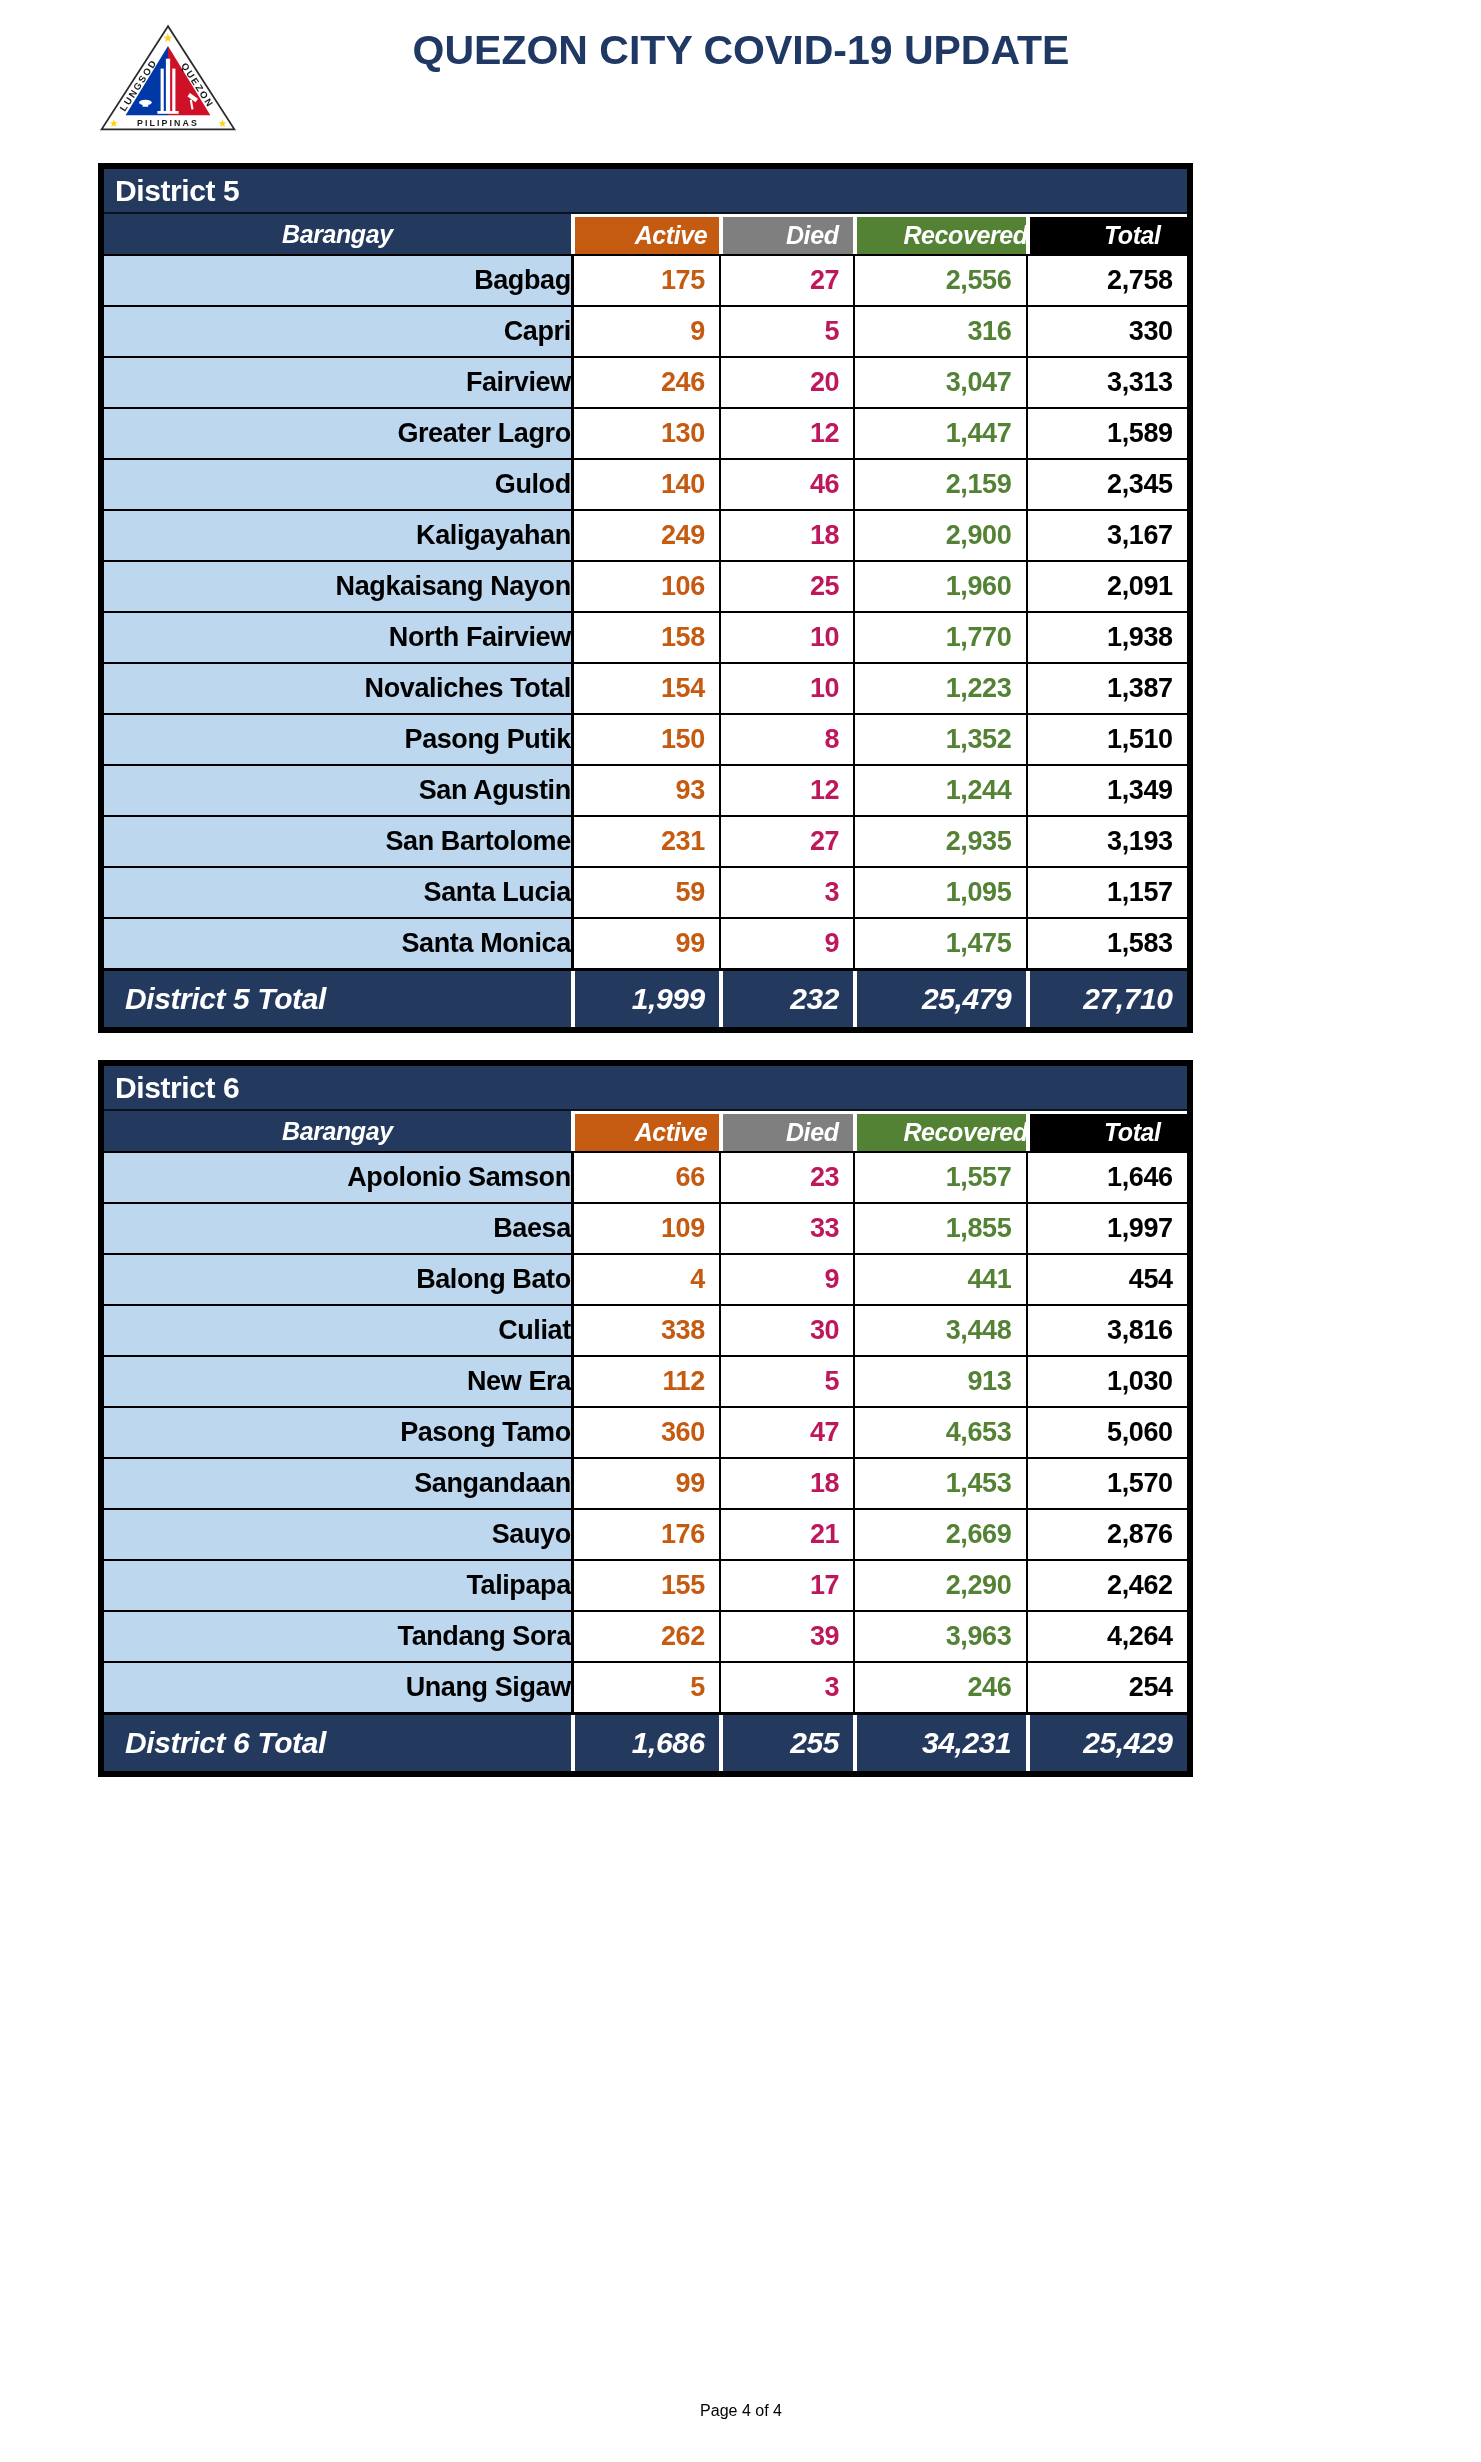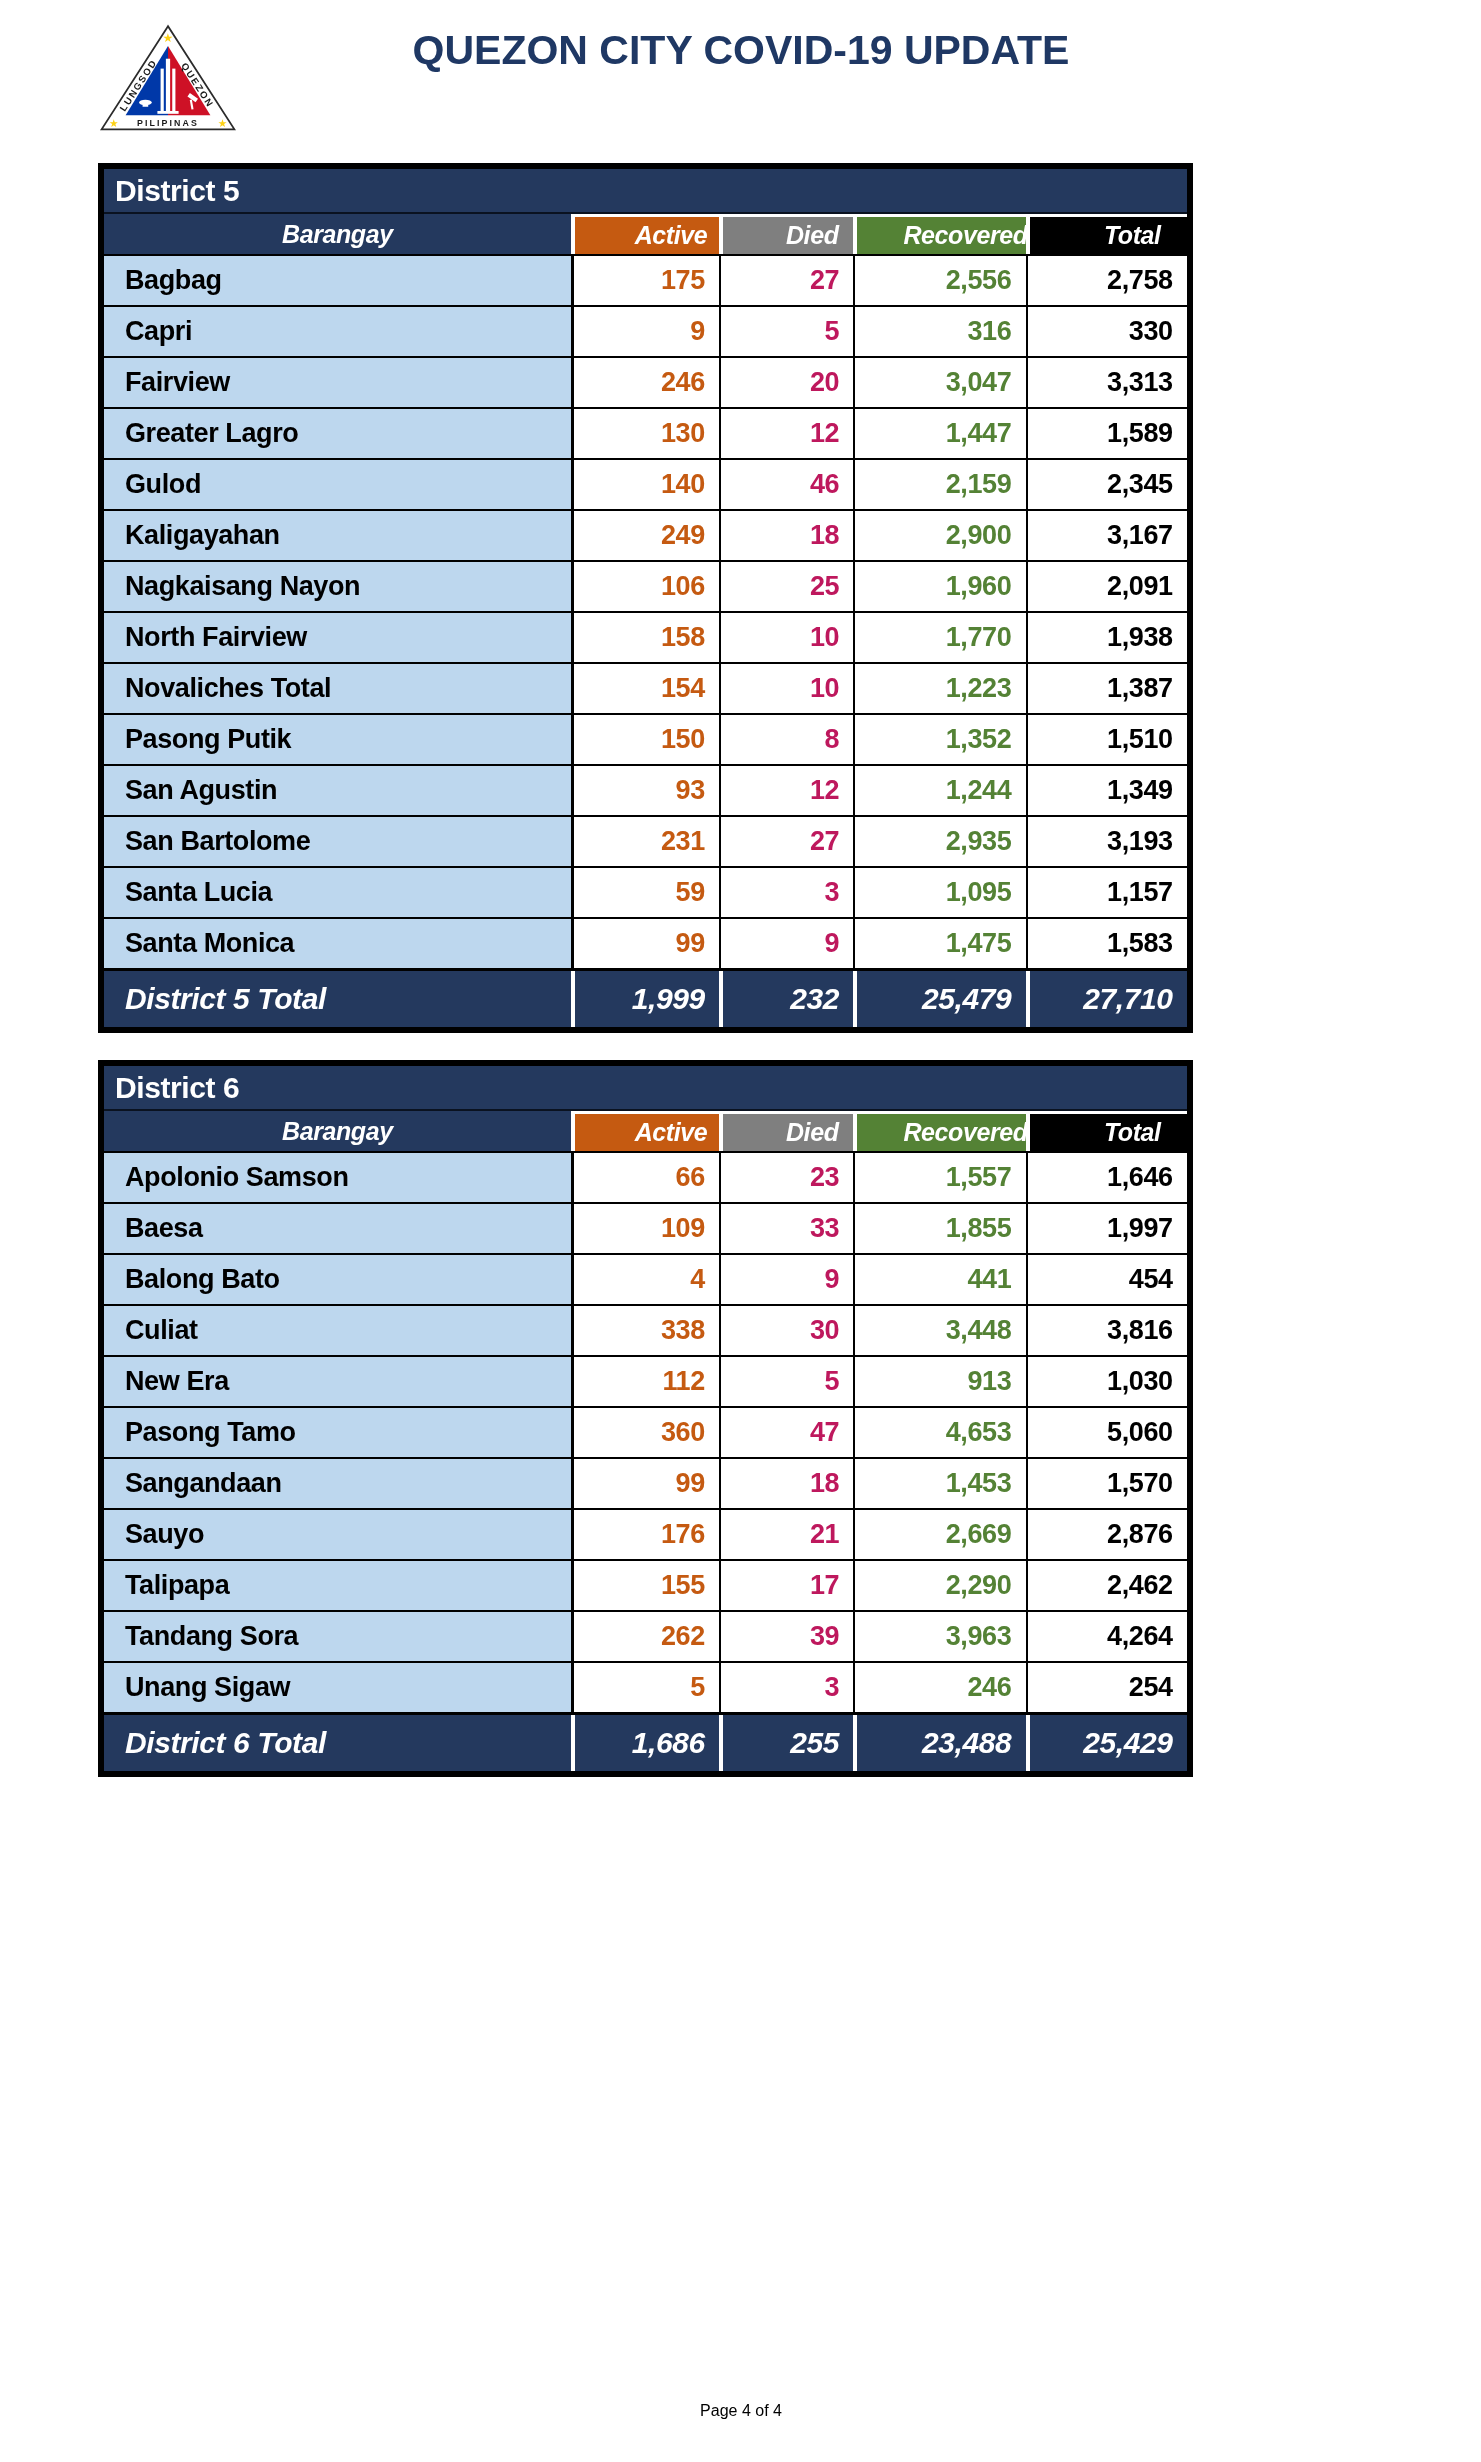--- a/index.html
+++ b/index.html
@@ -54,21 +54,21 @@
   }
   .header-row .col-active{background:#C55A11;}
   .header-row .col-died{background:#7F7F7F;}
   .header-row .col-recovered{background:#548235;}
   .header-row .col-total{background:#000000;}
   .header-row .cell + .cell{border-left:4px solid #fff;border-top:3.2px solid #fff;padding-left:48px;}
 
   
   .data-row{border-top:2.4px solid #000;background:#fff;}
   .data-row .cell{height:49px;background:#fff;}
-  .data-row .col-barangay{background:#BDD7EE;padding-left:21px;}
+  .data-row .col-barangay{background:#BDD7EE;padding-left:21px;justify-content:flex-end;}
   .data-row .cell + .cell{border-left:2.4px solid #000;}
   .data-row .col-active{border-left-width:3.2px !important;}
   .data-row .cell span{font-size:27px;font-weight:bold;letter-spacing:-0.4px;}
   .data-row .col-barangay span{color:#000;}
   .num{justify-content:flex-end;padding-right:14.3px;}
   .data-row .col-active span{color:#C55A11;}
   .data-row .col-died span{color:#be185d;}
   .data-row .col-recovered span{color:#548235;}
   .data-row .col-total span{color:#000;}
 
@@ -620,21 +620,21 @@
           <div class="cell col-barangay">
             <span>District 6 Total</span>
           </div>
           <div class="cell col-active num">
             <span>1,686</span>
           </div>
           <div class="cell col-died num">
             <span>255</span>
           </div>
           <div class="cell col-recovered num">
-            <span>23,488</span>
+            <span>34,231</span>
           </div>
           <div class="cell col-total num">
             <span>25,429</span>
           </div>
         </div>
       </section>
     </div>
 
   <div class="page-footer">
     <span>Page 4 of 4</span>

